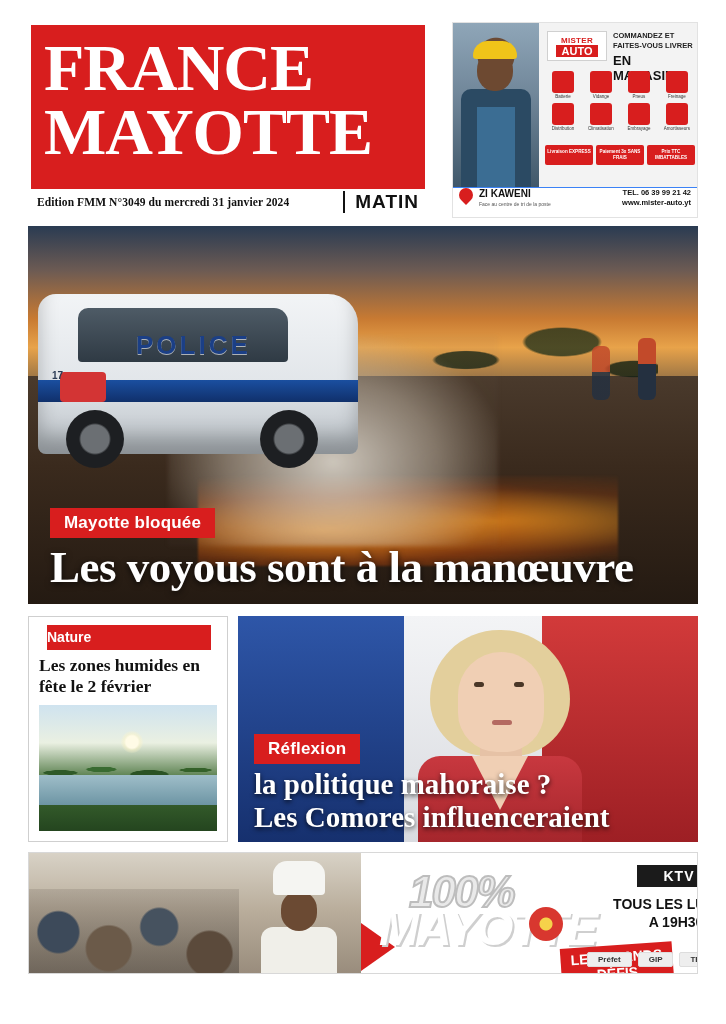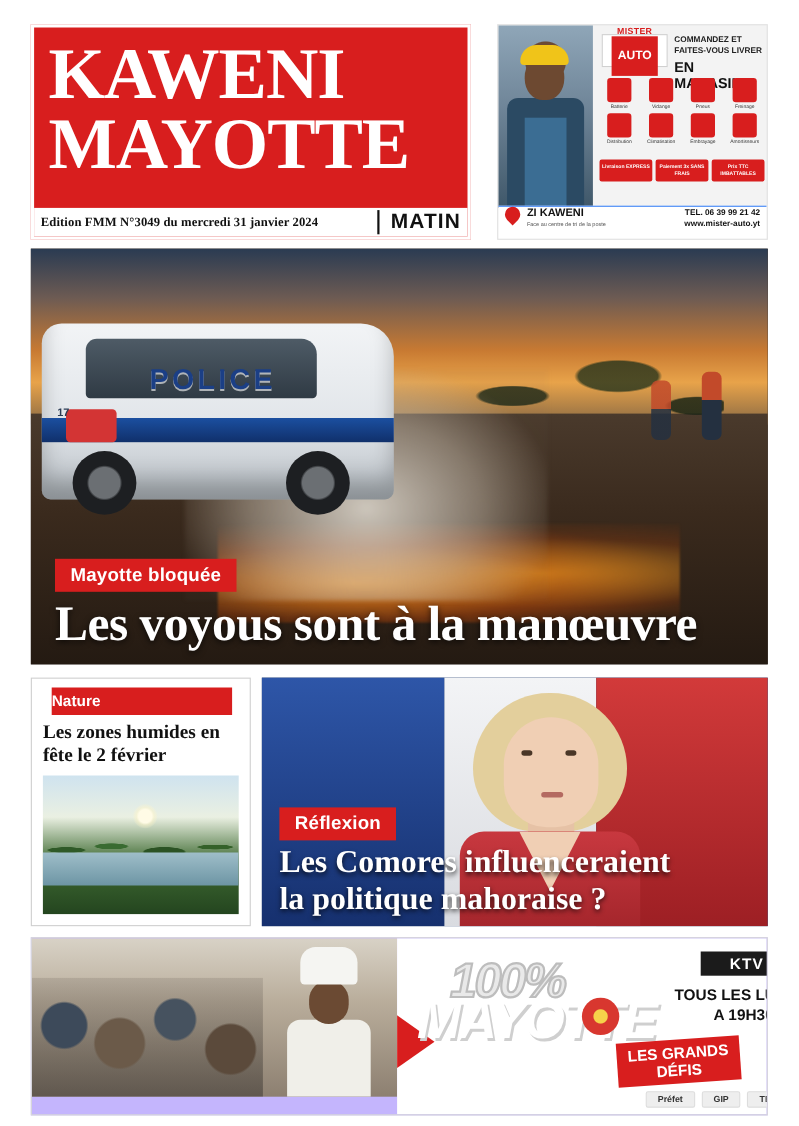--- a/index.html
+++ b/index.html
@@ -146,21 +146,21 @@
     font-weight: bold;
     color: #d81e1e;
     letter-spacing: 0.3px;
     line-height: 9px;
   }
   .ad-logo .l-auto {
     font-size: 11px;
     font-weight: bold;
     color: #ffffff;
     background: #d81e1e;
-    padding: 12px 6px;
+    padding: 0 6px;
     line-height: 12px;
   }
   .ad-headline {
     position: absolute;
     left: 160px; top: 8px;
     width: 82px;
     font-size: 7.5px;
     color: #222222;
     font-weight: bold;
     line-height: 10px;
@@ -522,22 +522,22 @@
     line-height: 33px;
     text-shadow: 0 2px 5px rgba(0,0,0,0.75);
   }
 
   
   .banner {
     position: absolute;
     left: 28px;
     top: 852px;
     width: 670px;
-    height: 162px;
-    background: #c4b5fd;
+    height: 122px;
+    background: #7dd3fc;
     border: 1px solid #d8d8d8;
     box-sizing: border-box;
     overflow: hidden;
   }
   .banner-photo {
     position: absolute;
     left: 0; top: 0;
     width: 332px; height: 144px;
     background: linear-gradient(180deg,#d8d2c6 0%, #b9ad9b 40%, #8d8071 100%);
     overflow: hidden;
@@ -676,21 +676,21 @@
   }
 </style>
 </head>
 <body>
 
 <div class="page">
 
   <div class="masthead">
     <div class="masthead-inner"></div>
     <div class="masthead-title">
-      <span>KAWENI</span>
+      <span>FRANCE</span>
       <span class="l2">MAYOTTE</span>
     </div>
     <div class="masthead-strip">
       <div class="edition-line">Edition FMM N°3049 du mercredi 31 janvier 2024</div>
       <div class="matin-word">MATIN</div>
     </div>
   </div>
 
   <div class="ad-top">
     <div class="ad-photo">
@@ -799,22 +799,22 @@
       <div class="p-neck"></div>
       <div class="p-face"></div>
       <div class="p-eye l"></div>
       <div class="p-eye r"></div>
       <div class="p-mouth"></div>
       <div class="p-jacket"></div>
       <div class="p-collar"></div>
     </div>
     <div class="kicker right-kicker">Réflexion</div>
     <div class="right-title">
+      <div>la politique mahoraise ?</div>
       <div>Les Comores influenceraient</div>
-      <div>la politique mahoraise ?</div>
     </div>
   </div>
 
   <div class="banner">
     <div class="banner-photo">
       <div class="bp-crowd"></div>
       <div class="bp-chef">
         <div class="bp-body"></div>
         <div class="bp-head"></div>
         <div class="bp-hat"></div>

